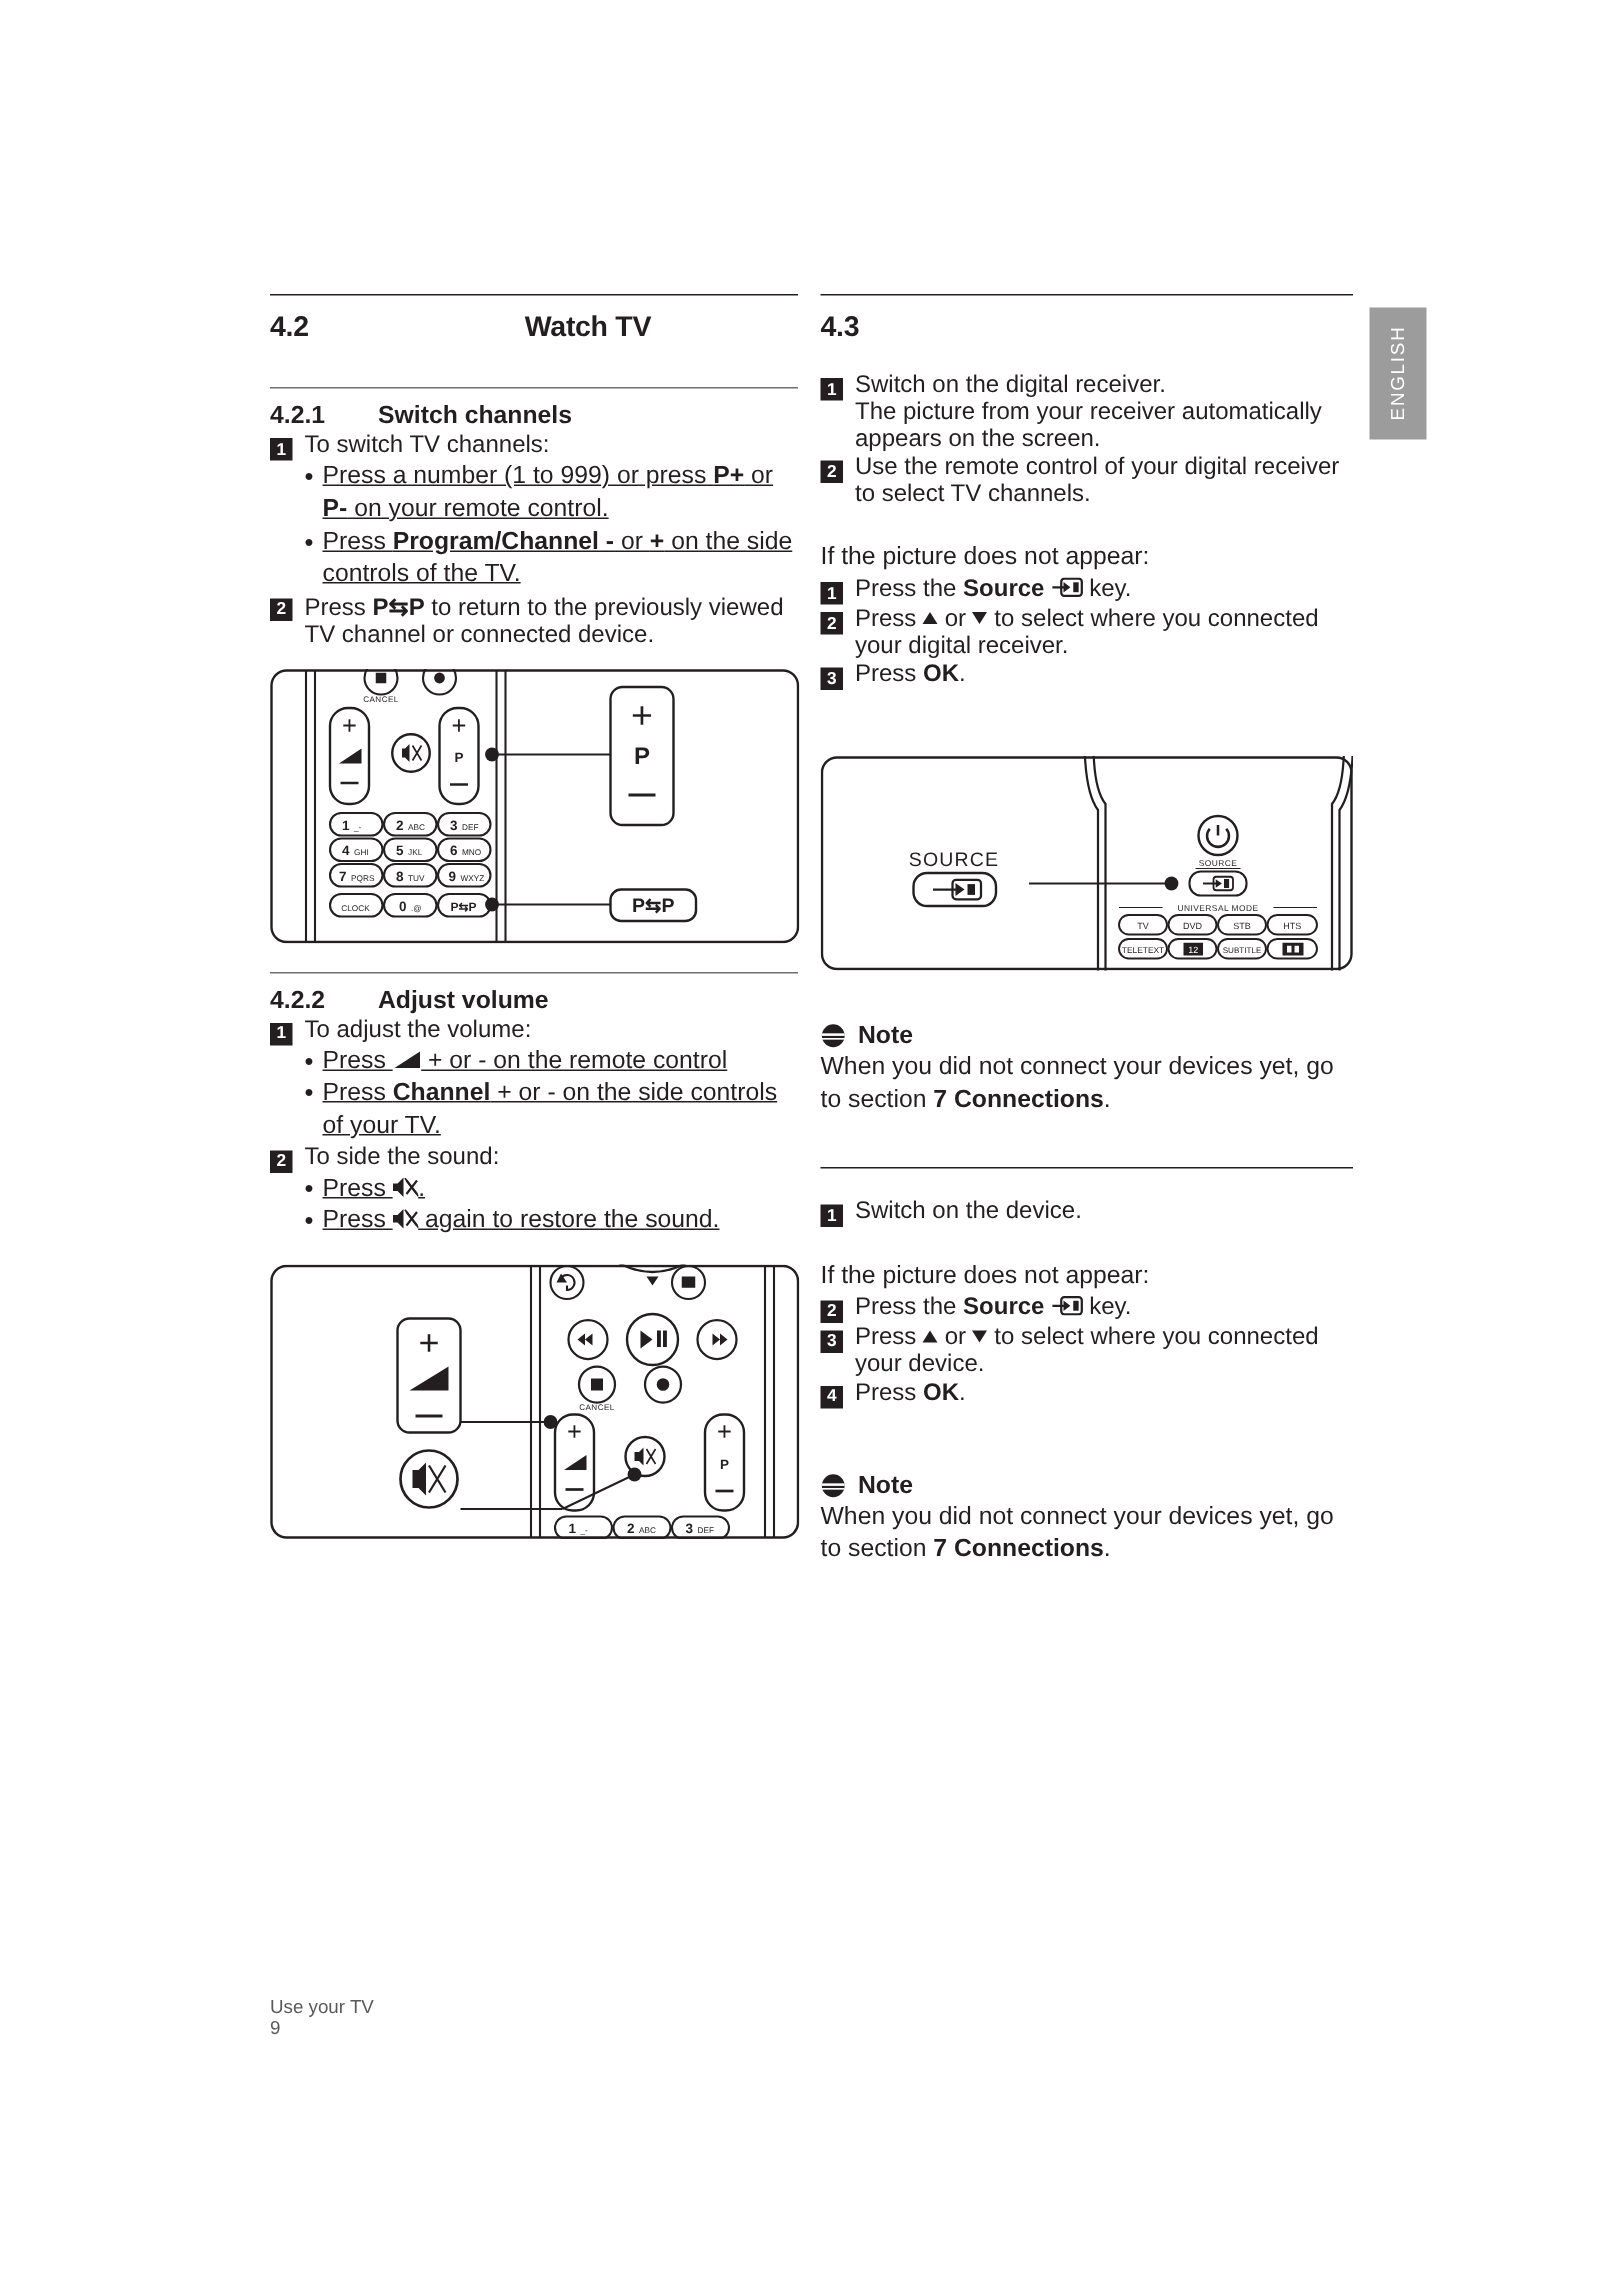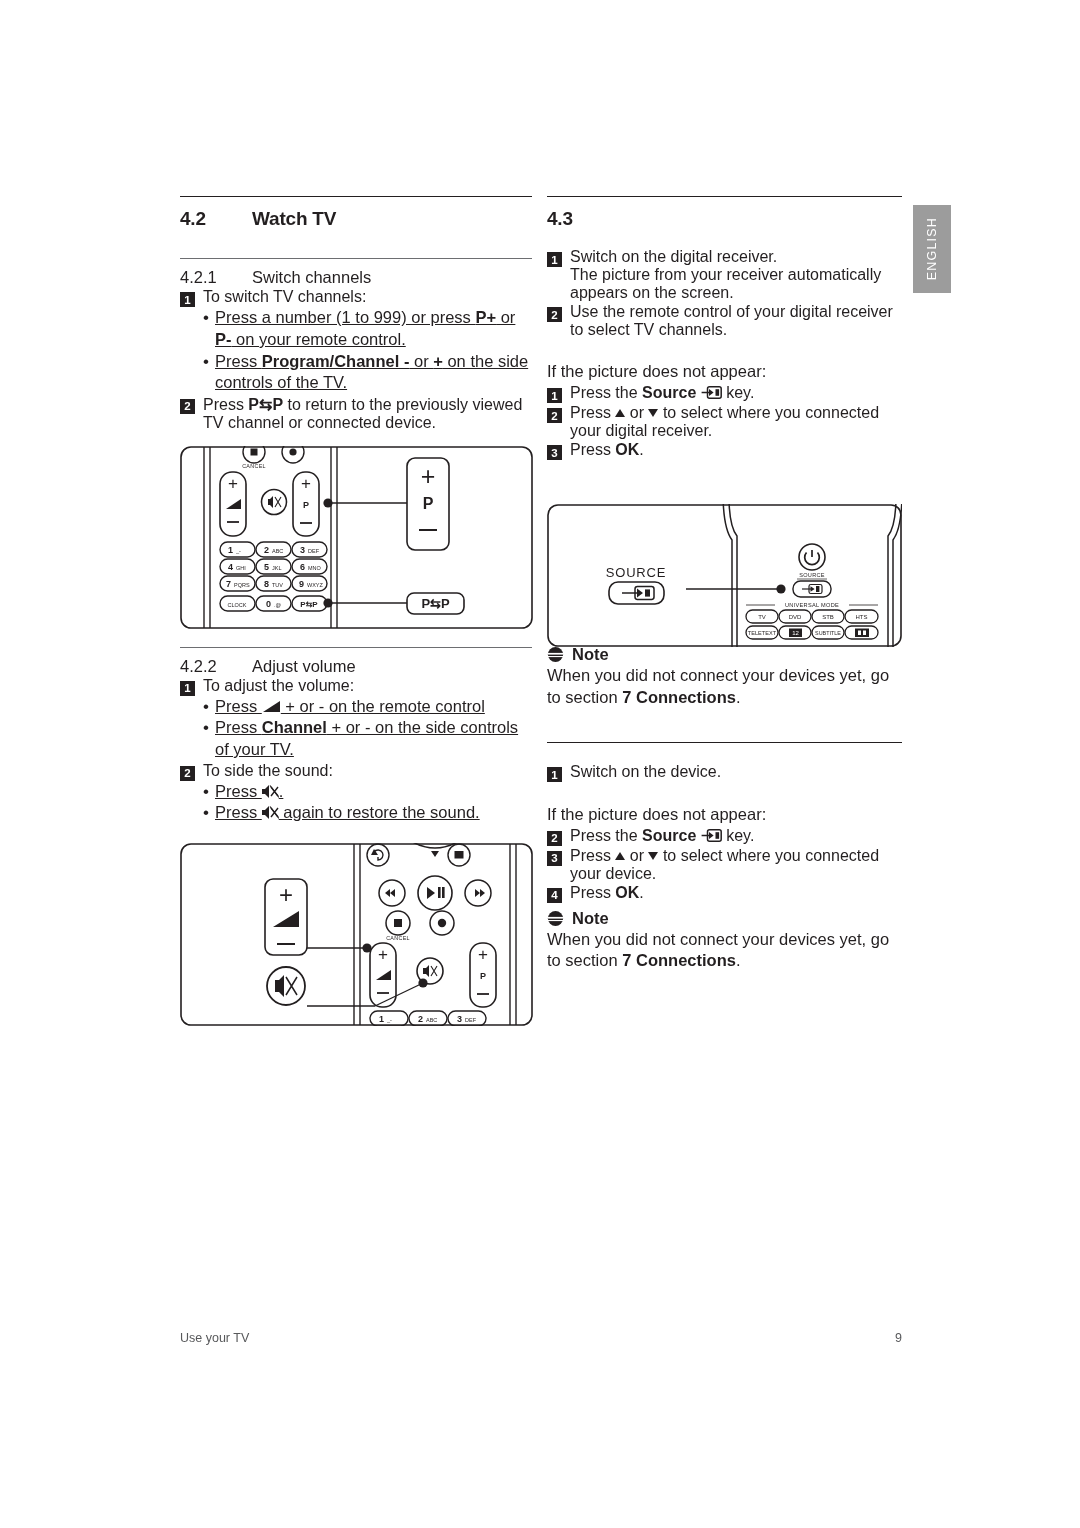--- a/index.html
+++ b/index.html
@@ -35,24 +35,24 @@
   
   .rule { border-top: 1.4px solid #231f20; width: 100%; }
   .rule-thin { border-top: 1px solid #6d6e71; width: 100%; }
 
   h1.sec {
     font-size: 19px; font-weight: bold; letter-spacing: -0.2px;
     display: flex; gap: 0px; line-height: 1.18;
     padding-top: 11px;
   }
   h1.sec .num { width: 72px; flex: 0 0 72px; }
-  h1.sec .ttl { flex: 1; }
+  h1.sec .ttl { flex: 1; text-align: center; }
 
   h2.subsec {
-    font-size: 16.5px; font-weight: normal;
+    font-size: 16.5px; font-weight: bold;
     display: flex; padding-top: 9px;
   }
   h2.subsec .num { width: 72px; flex: 0 0 72px; }
 
   
   p, li, .txt {
     font-size: 16.5px; line-height: 1.31; font-weight: 400;
     color: #231f20;
   }
   b, strong { font-weight: bold; }
@@ -77,21 +77,21 @@
     flex: 0 0 auto; width: 12px;
     font-size: 17px; line-height: 1.25;
   }
   ul.bul > li .lt { flex: 1; text-decoration: underline; }
   .gap-m { height: 22px; }
   .gap-l { height: 34px; }
 
   
   .note-head {
     display: flex; align-items: center; gap: 8px;
-    font-size: 16.5px; font-weight: bold; margin-bottom: 1px;
+    font-size: 16.5px; font-weight: bold; margin-bottom: 1px; margin-top: 36px;
   }
   .note-ico { flex: 0 0 auto; }
 
   
   .ico { display: inline-block; vertical-align: -2px; }
   .ico-vol { width: 19px; height: 13px; vertical-align: -1px; }
   .ico-mute { width: 17px; height: 15px; vertical-align: -2px; }
   .ico-src { width: 21px; height: 13px; vertical-align: -1px; }
   .tri-up, .tri-dn {
     display: inline-block; width: 0; height: 0;
@@ -104,21 +104,21 @@
   
   .fig { position: absolute; }
   #fig-remote-channel { left: 180px; top: 446px; }
   #fig-remote-source  { left: 547px; top: 504px; }
   #fig-remote-volume  { left: 180px; top: 843px; }
 
   
   .footer {
     position: absolute; left: 180px; top: 1331px; width: 722px;
     display: flex; justify-content: space-between;
-    font-size: 12.5px; color: #58595b;
+    font-size: 12.5px; color: #58595b; flex-direction: column;
   }
 </style>
 </head>
 <body>
 
 <div class="page">
 
   <div class="lang-tab">
     <span>ENGLISH</span>
   </div>

